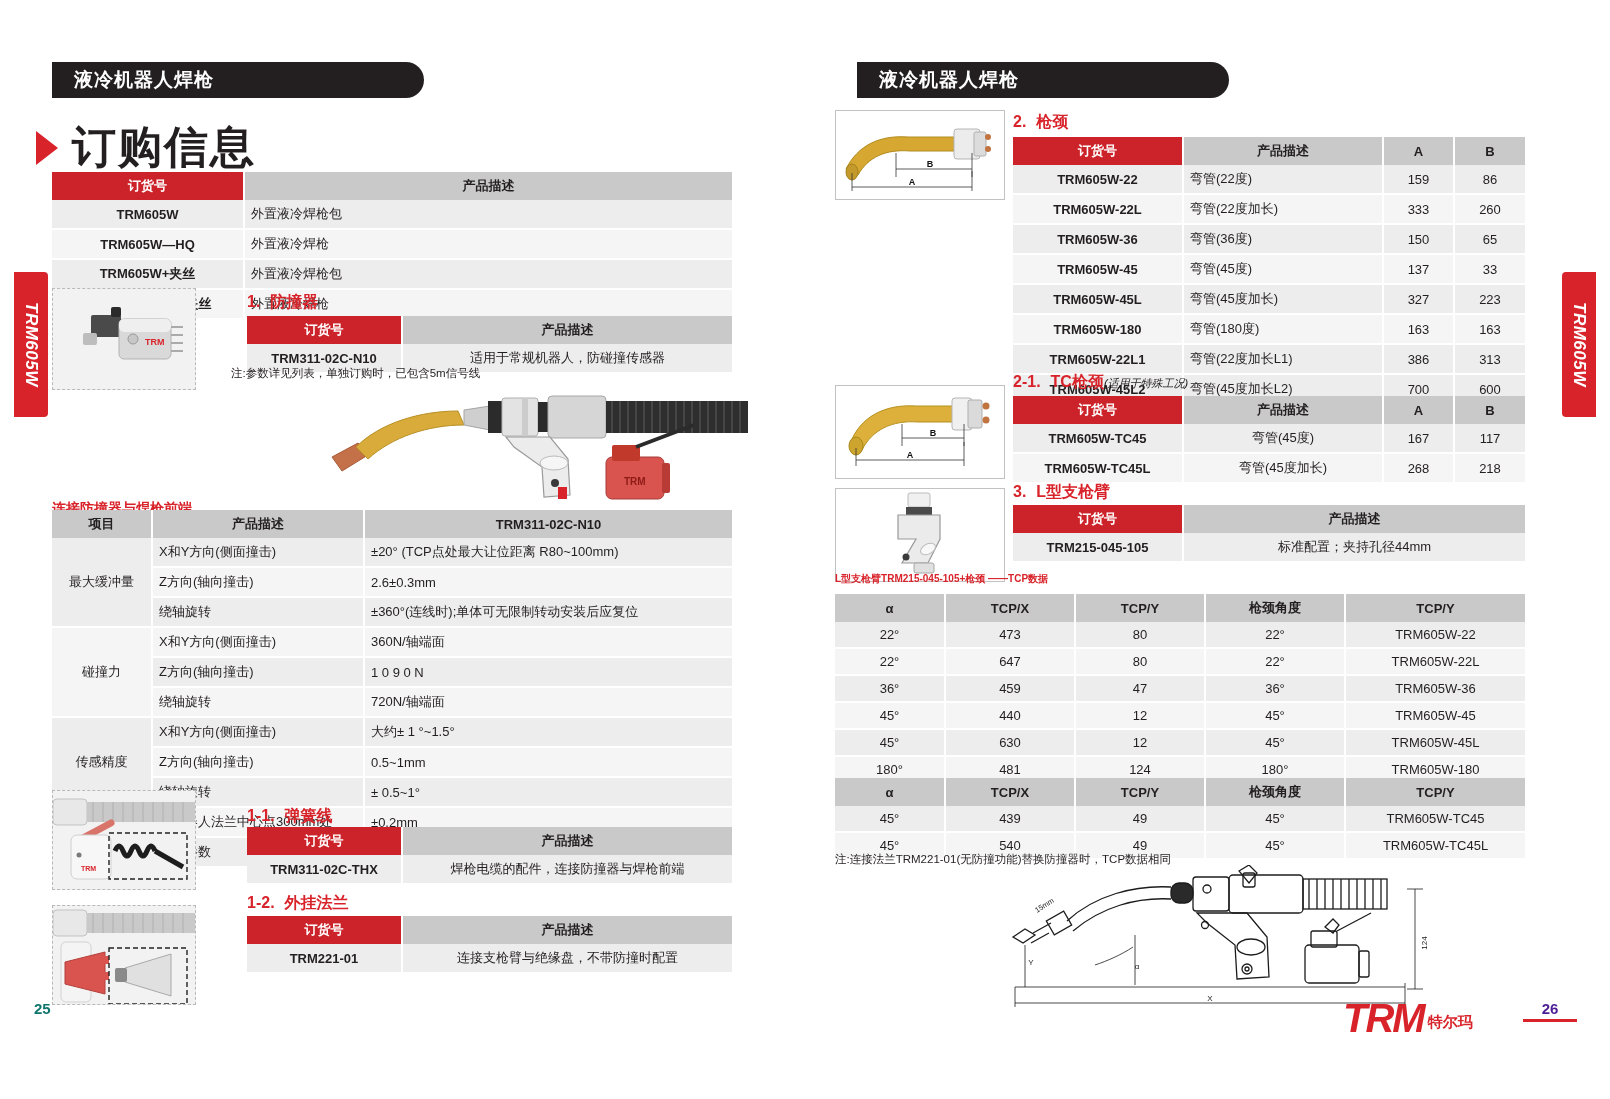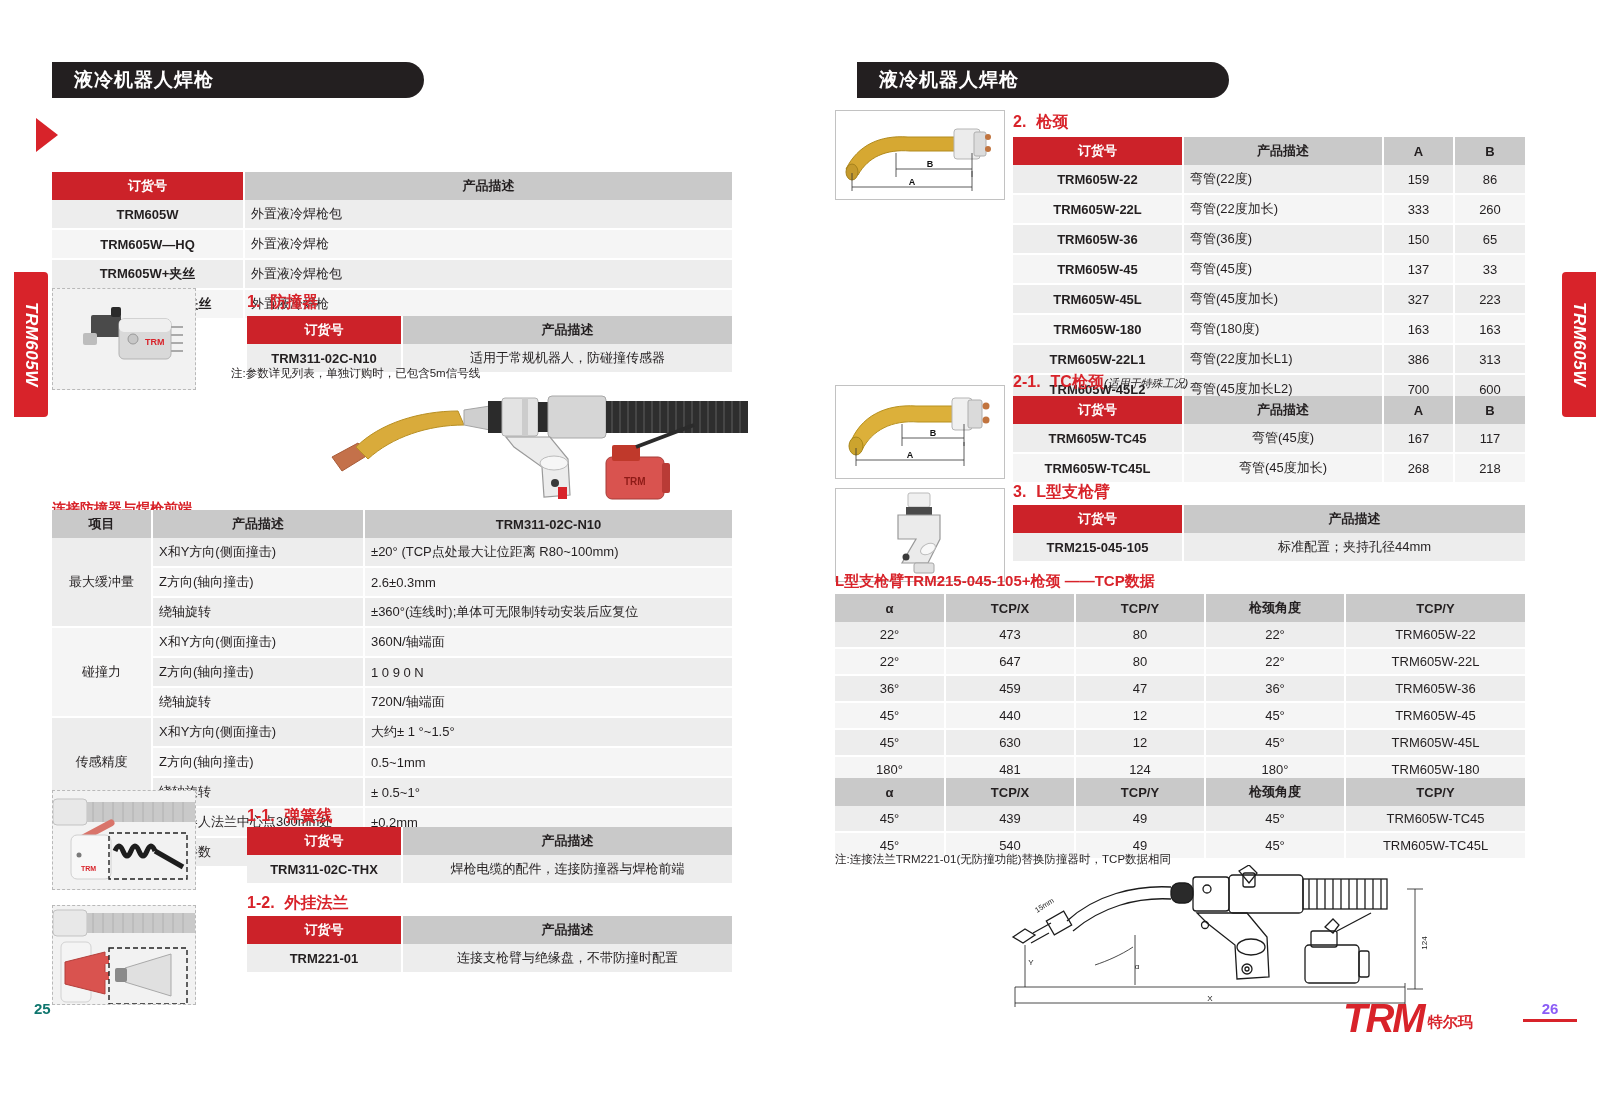--- a/index.html
+++ b/index.html
@@ -191,21 +191,21 @@
   .logo .cn {
     font-size: 15px;
     font-weight: bold;
     color: #d8232a;
     padding-bottom: 4px;
   }
   .page-num-right {
     position: absolute;
     font-size: 15px;
     font-weight: bold;
-    color: #8b5cf6;
+    color: #4c1d95;
     text-align: center;
   }
   .page-num-right .rule {
     margin-top: 2px;
     height: 3px;
     background: #d8232a;
     width: 54px;
   }
 </style>
 </head>
@@ -221,20 +221,21 @@
   </div>
 
   <div class="page-half page-left">
 
     <div class="banner" style="left:52px; top:62px; width:372px;">
       <span class="banner-text">液冷机器人焊枪</span>
     </div>
 
     <div class="big-heading" style="left:36px; top:118px;">
       <div class="bullet"></div>
+      <div class="htext">订购信息</div>
     </div>
 
     <table class="dt" style="left:52px; top:172px; width:680px;">
       <colgroup>
           <col style="width:192px">
           <col style="width:488px">
         </colgroup>
       <thead>
         <tr>
           <th class="red">订货号</th>
@@ -671,21 +672,21 @@
         </tr>
       </thead>
       <tbody>
         <tr>
           <td class="code">TRM215-045-105</td>
           <td class="c">标准配置；夹持孔径44mm</td>
         </tr>
       </tbody>
     </table>
 
-    <div class="red-title" style="left:30px; top:572px; font-size:15px;">L型支枪臂TRM215-045-105+枪颈 ——TCP数据</div>
+    <div class="red-title" style="left:30px; top:572px; font-size:10px;">L型支枪臂TRM215-045-105+枪颈 ——TCP数据</div>
 
     <table class="dt" style="left:30px; top:594px; width:690px;">
       <colgroup>
           <col style="width:110px">
           <col style="width:130px">
           <col style="width:130px">
           <col style="width:140px">
           <col style="width:180px">
         </colgroup>
       <thead>

